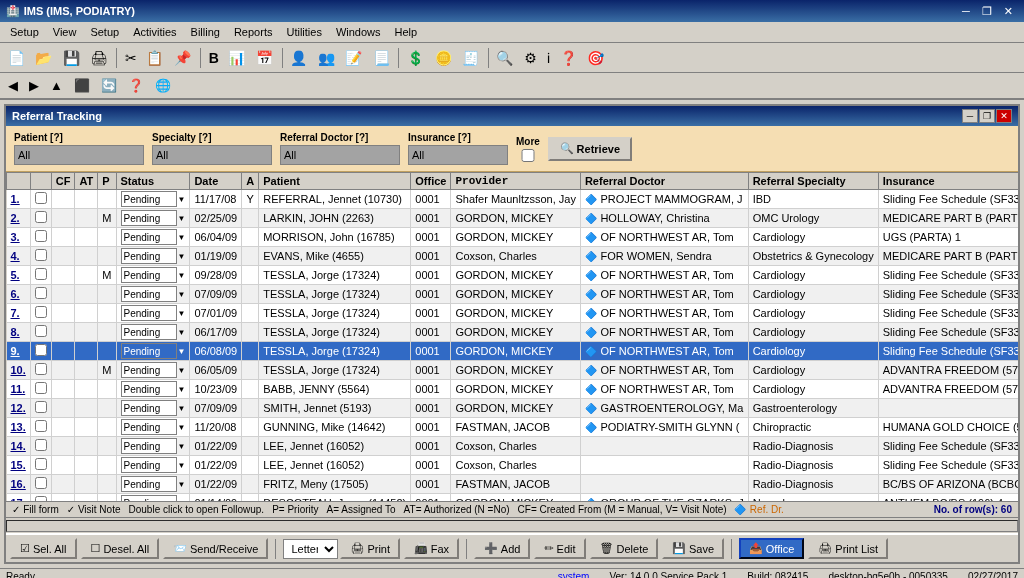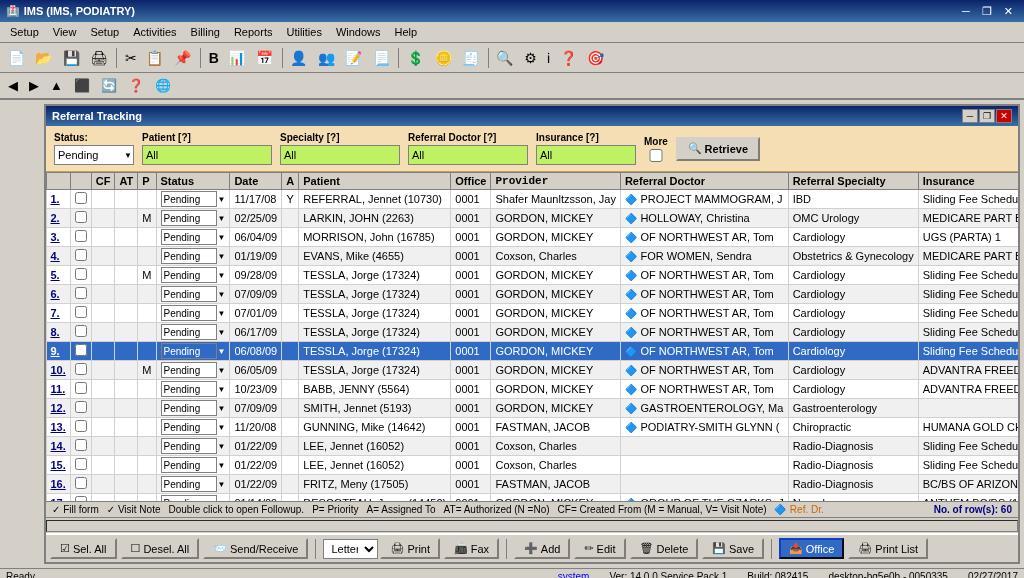--- a/index.html
+++ b/index.html
@@ -19,30 +19,30 @@
     .toolbar { background: #d4d0c8; padding: 2px 4px; display: flex; align-items: center; gap: 2px; border-bottom: 1px solid #808080; min-height: 28px; flex-wrap: wrap; }
     .toolbar-btn { background: #d4d0c8; border: 1px solid transparent; padding: 2px 3px; cursor: pointer; display: flex; align-items: center; }
     
     
     .toolbar2 { background: #d4d0c8; padding: 2px 4px; display: flex; align-items: center; gap: 3px; border-bottom: 2px solid #808080; min-height: 24px; }
     
     
     .main-window { background: #d4d0c8; padding: 4px; height: calc(100vh - 110px); }
     
     
-    .dialog { background: #d4d0c8; border: 2px solid #808080; height: 100%; display: flex; flex-direction: column; margin-left: 40px; }
+    .dialog { background: #d4d0c8; border: 2px solid #808080; height: 100%; display: flex; flex-direction: column; }
     .dialog-title { background: linear-gradient(to bottom, #0a246a, #3a6ea5); color: white; padding: 3px 6px; display: flex; align-items: center; justify-content: space-between; font-size: 11px; font-weight: bold; }
     .dialog-title-btns { display: flex; gap: 1px; }
     .dialog-title-btn { background: #d4d0c8; border: 1px solid #808080; color: black; width: 16px; height: 14px; font-size: 9px; cursor: pointer; display: flex; align-items: center; justify-content: center; }
     
     
     .filter-bar { background: #f5deb3; padding: 6px 8px; display: flex; align-items: center; gap: 8px; border-bottom: 1px solid #c0a060; flex-wrap: wrap; }
     .filter-group { display: flex; flex-direction: column; gap: 2px; }
     .filter-label { font-size: 10px; font-weight: bold; }
-    .filter-input { height: 20px; border: 1px solid #808080; background: #bef264; padding: 1px 3px; font-size: 11px; }
+    .filter-input { height: 20px; border: 1px solid #808080; background: #a3a3a3; padding: 1px 3px; font-size: 11px; }
     .retrieve-btn { background: #d4d0c8; border: 2px outset #d4d0c8; padding: 3px 10px; font-size: 11px; cursor: pointer; display: flex; align-items: center; gap: 3px; font-weight: bold; height: 24px; }
     
     
     .grid-container { flex: 1; overflow: hidden; display: flex; flex-direction: column; }
     .grid-scroll { flex: 1; overflow-y: auto; overflow-x: auto; }
     
     table { width: 100%; border-collapse: collapse; font-size: 11px; }
     thead tr { background: #d4d0c8; }
     thead th { border: 1px solid #808080; padding: 2px 4px; text-align: left; font-weight: bold; white-space: nowrap; background: #d4d0c8; position: sticky; top: 0; z-index: 1; }
     tbody tr { background: white; }
@@ -150,31 +150,20 @@
     <div class="dialog-title">
       <span>Referral Tracking</span>
       <div class="dialog-title-btns">
         <button class="dialog-title-btn">─</button>
         <button class="dialog-title-btn">❐</button>
         <button class="dialog-title-btn" style="background:#cc0000;color:white;">✕</button>
       </div>
     </div>
 
     <div class="filter-bar">
-      <div class="filter-group">
-        <span class="filter-label">Status:</span>
-        <div class="select-combo">
-          <select style="width:80px;">
-            <option>Pending</option>
-            <option>Completed</option>
-            <option>All</option>
-          </select>
-          <span class="dropdown-arrow">▼</span>
-        </div>
-      </div>
 
       <div class="filter-group">
         <span class="filter-label">Patient [?]</span>
         <input type="text" class="filter-input" style="width: 130px;" value="All">
       </div>
 
       <div class="filter-group">
         <span class="filter-label">Specialty [?]</span>
         <input type="text" class="filter-input" style="width: 120px;" value="All">
       </div>

